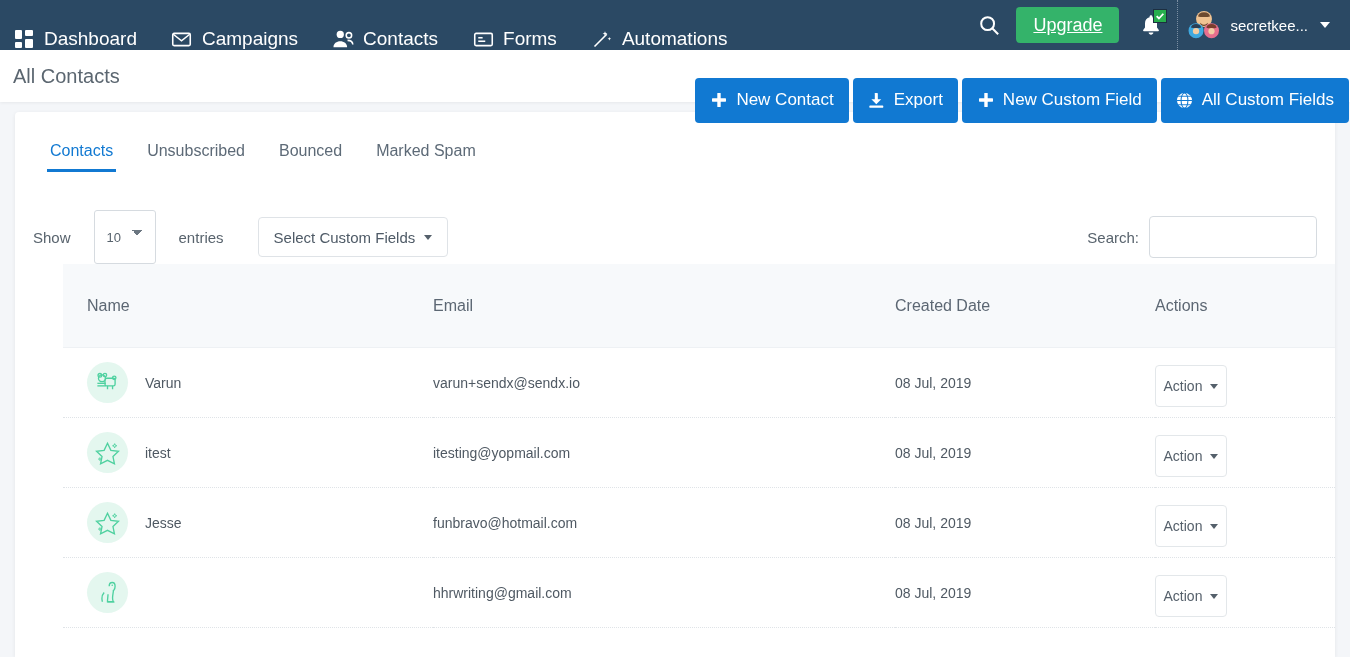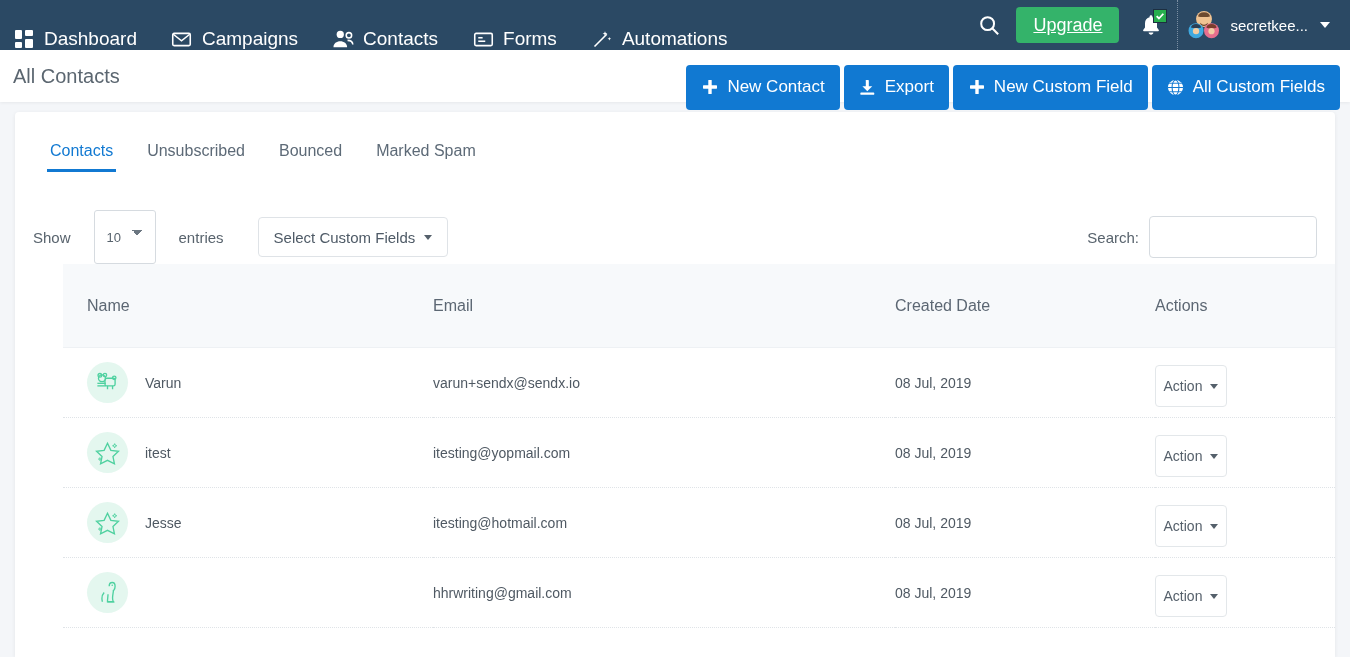--- a/index.html
+++ b/index.html
@@ -140,23 +140,23 @@
   .page-title {
     font-size: 20px;
     color: #5b6670;
     font-weight: normal;
   }
   .header-actions {
     margin-left: auto;
     display: flex;
     align-items: center;
     gap: 4px;
-    padding-right: 10px;
-    position: relative;
-    top: 11px;
+    padding-right: 1px;
+    position: relative;
+    top: 24px;
   }
   .hbtn {
     background: #1179d2;
     color: #fff;
     border: none;
     border-radius: 4px;
     font-size: 17px;
     padding: 0 15px;
     height: 45px;
     display: flex;
@@ -633,21 +633,21 @@
                   <span class="contact-avatar">
                     <svg width="27" height="27" viewBox="0 0 32 32" fill="none" stroke="#4fd1a0" stroke-width="1.6">
                       <path d="M16 5 L20 13.5 L29 14.5 L22.5 20.8 L24.2 29.5 L16 25.3 L7.8 29.5 L9.5 20.8 L3 14.5 L12 13.5 Z"></path>
                       <path d="M24.5 5.5l.7 1.8 1.8.7-1.8.7-.7 1.8-.7-1.8-1.8-.7 1.8-.7z" stroke-width="1.1"></path>
                       <path d="M7 22l.5 1.3 1.3.5-1.3.5-.5 1.3-.5-1.3-1.3-.5 1.3-.5z" stroke-width="1"></path>
                     </svg>
                   </span>
                   <span class="contact-name">Jesse</span>
                 </div>
               </td>
-              <td class="c-email">itesting@hotmail.com</td>
+              <td class="c-email">funbravo@hotmail.com</td>
               <td class="c-date">08 Jul, 2019</td>
               <td class="c-act">
                 <button class="action-btn">
                   <span>Action</span>
                   <span class="caret-sm"></span>
                 </button>
               </td>
             </tr>
 
             <tr>

